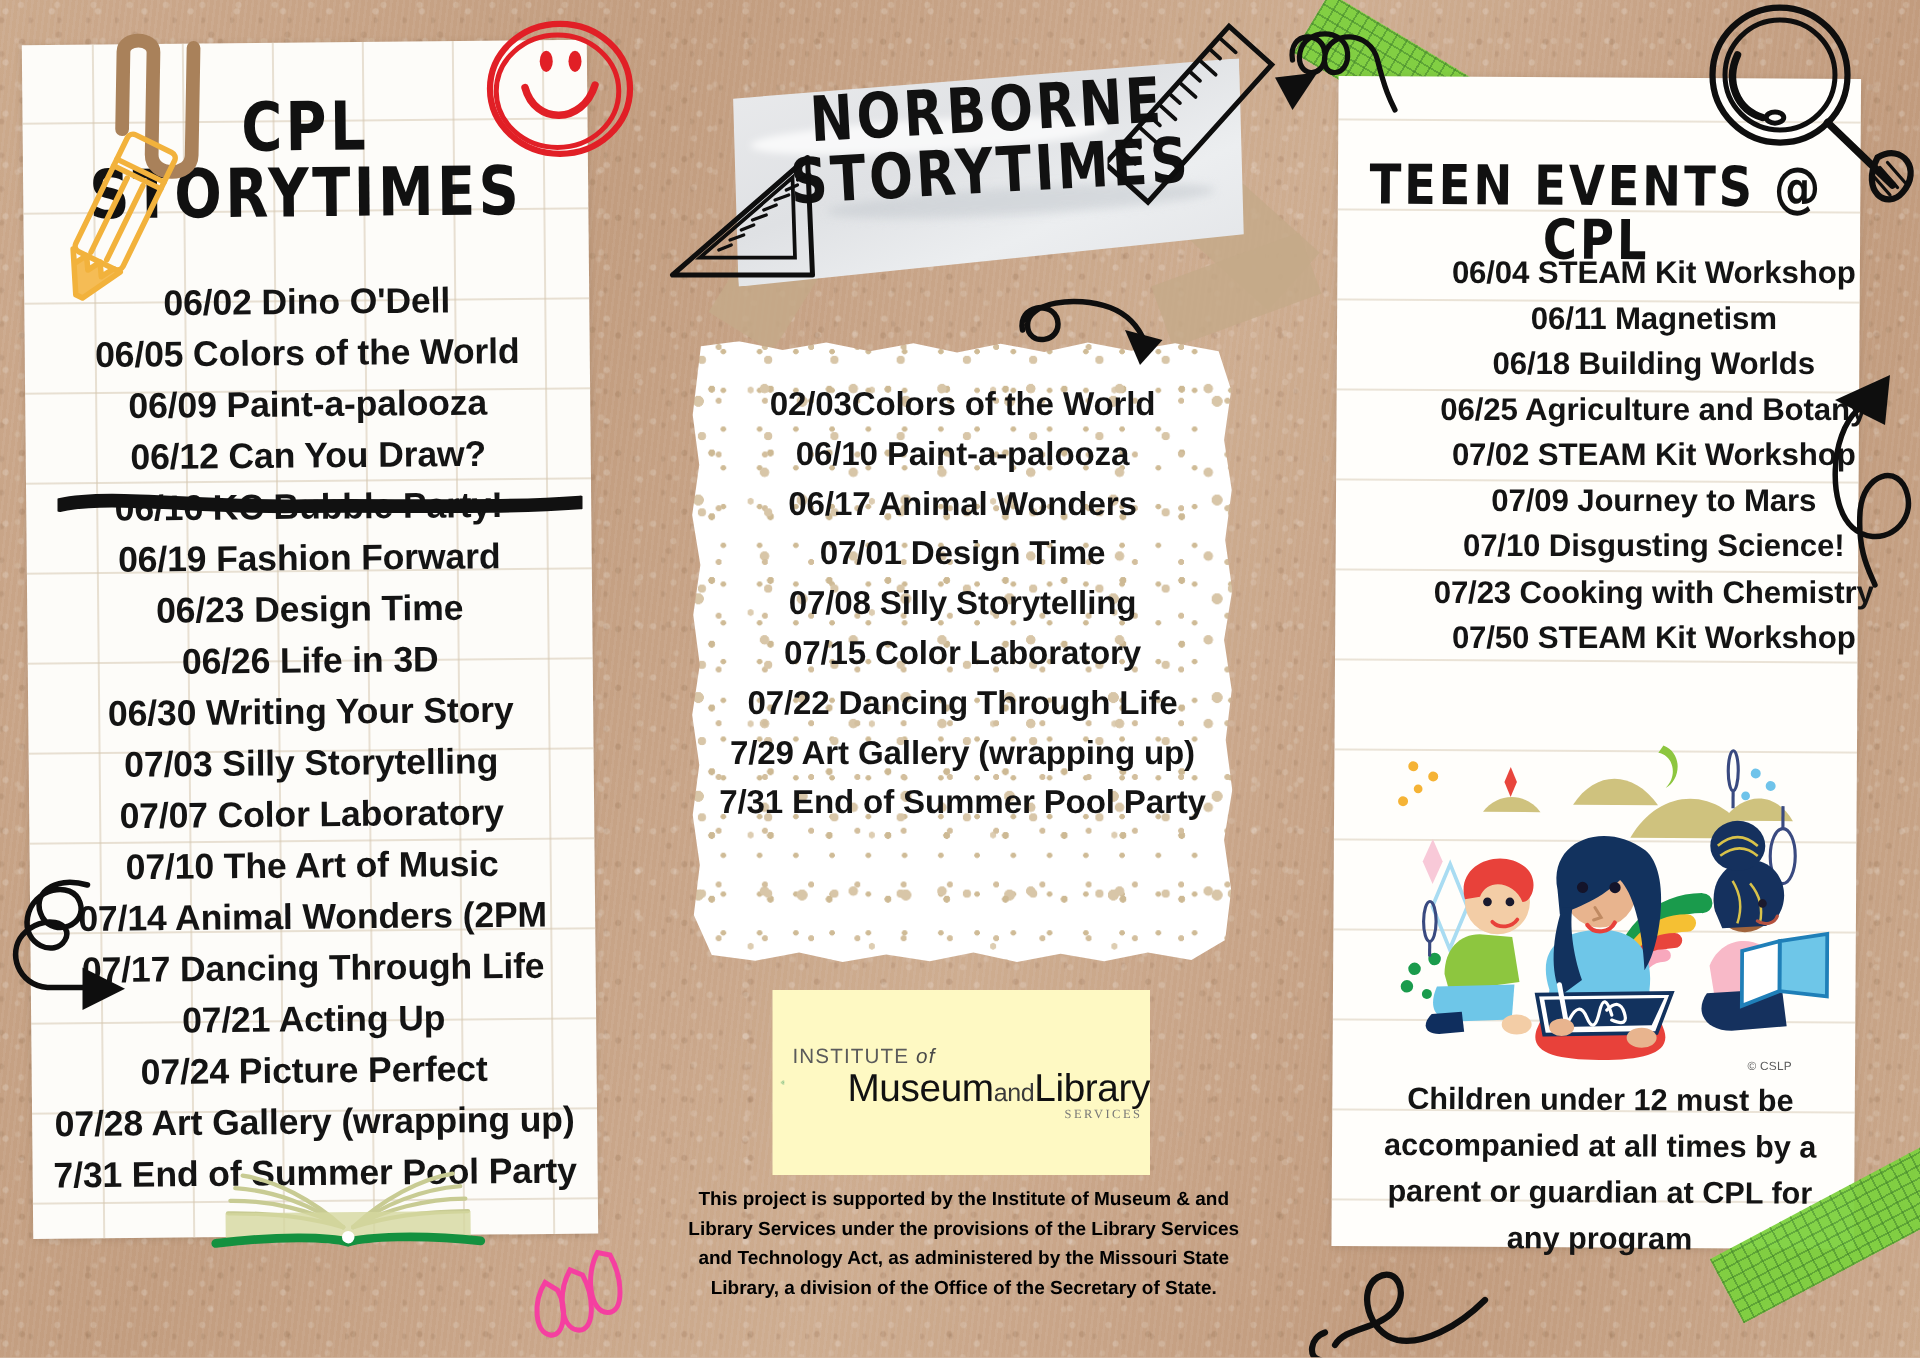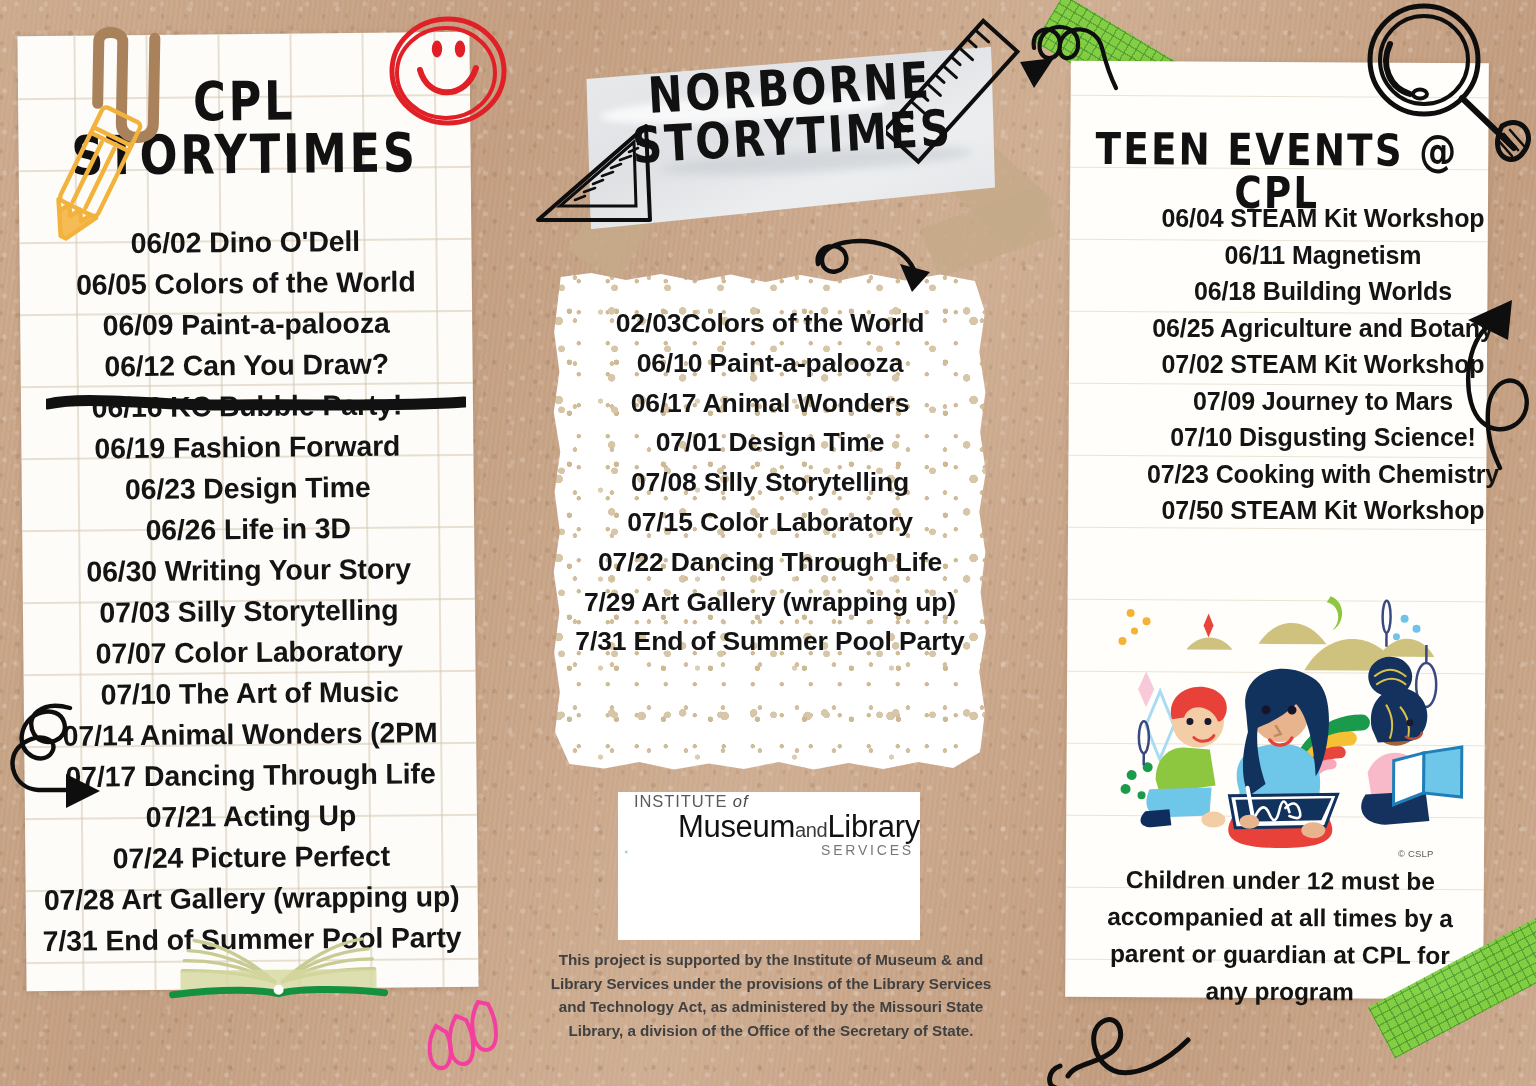--- a/index.html
+++ b/index.html
@@ -145,33 +145,33 @@
   
   #cslp{position:absolute;left:1090px;top:580px;width:380px;height:270px;transform:rotate(.35deg);}
   #cslp-credit{
     position:absolute;left:1398px;top:848px;font-size:9.5px;color:#5a5a5a;
     font-family:"Liberation Sans",sans-serif;letter-spacing:.02em;
   }
 
   
   #imls{
     position:absolute;left:618px;top:792px;width:302px;height:148px;
-    background:#ffffff;display:flex;align-items:flex-start;
+    background:#fef9c3;display:flex;align-items:center;
   }
   #imls-words{margin-left:6px;}
   .imls-l1{font-size:16.5px;color:#5b5b5b;letter-spacing:.055em;}
   .imls-l1 i{font-style:italic;color:#4a4a4a;}
   .imls-l2{font-size:31px;color:#111;font-weight:400;letter-spacing:-.01em;line-height:1;margin-left:44px;}
   .imls-l2 .sm{font-size:20px;}
   .imls-l2 .gr{color:#3a3a3a;}
-  .imls-l3{font-size:14px;color:#777;letter-spacing:.2em;text-align:right;padding-right:6px;}
+  .imls-l3{font-size:10px;color:#777;letter-spacing:.2em;text-align:right;padding-right:6px;font-family:Liberation Serif, serif;}
 
   #footer-text{
     position:absolute;left:536px;top:948px;width:470px;text-align:center;
-    font-weight:700;font-size:15.2px;line-height:23.5px;color:#404040;
+    font-weight:700;font-size:15.2px;line-height:23.5px;color:#000000;
   }
 
   
   .deco{position:absolute;pointer-events:none;}
   
   .washi{
     position:absolute;
     background:
       repeating-linear-gradient(0deg, rgba(60,130,40,.55) 0 1.4px, transparent 1.4px 9px),
       repeating-linear-gradient(90deg, rgba(60,130,40,.55) 0 1.4px, transparent 1.4px 9px),

